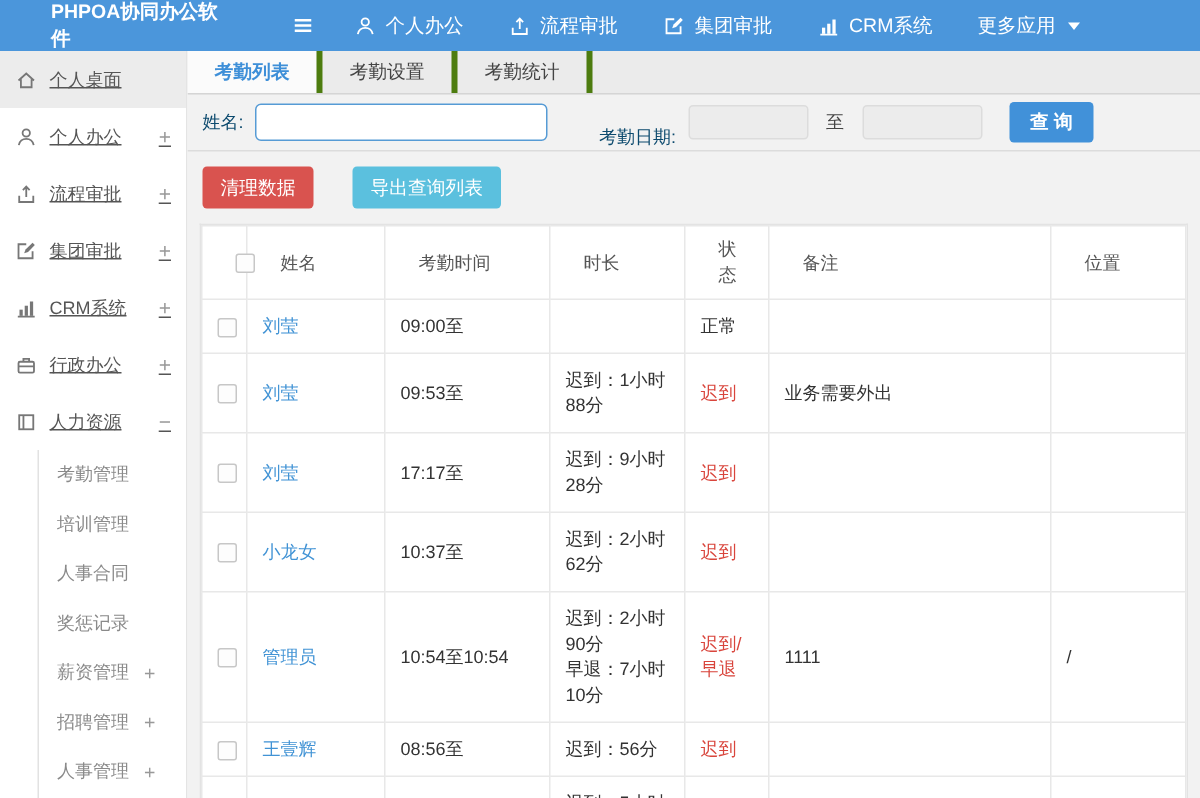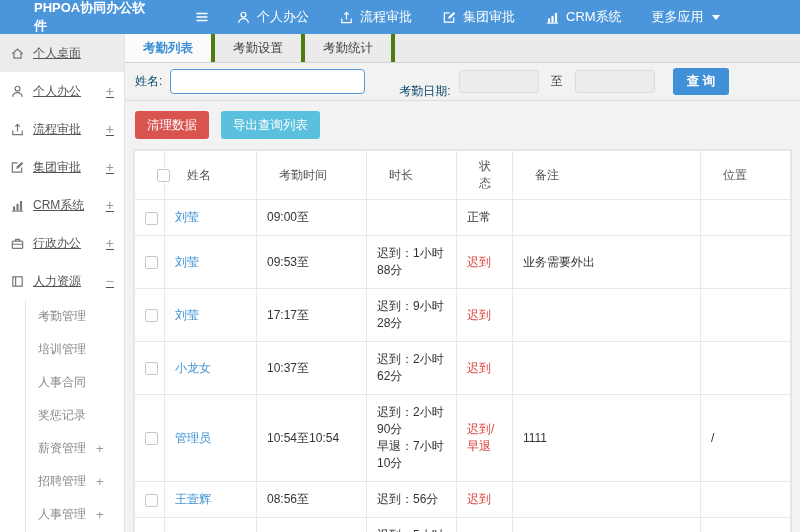--- a/index.html
+++ b/index.html
@@ -38,21 +38,21 @@
 
   .filter-row { height:38px; display:flex; align-items:center; padding:0 10px; border-bottom:1px solid #dcdcdc; flex:none; }
   .filter-row label { color:#0c4a6e; margin-right:8px; }
   .name-input { width:195px; height:25px; border:1px solid #569bd5; border-radius:4px; background:#fff; padding:0 6px; outline:none; }
   .date-label { margin-left:34px;margin-top:20px; }
   .date-input { width:80px; height:23px; border:1px solid #dcdcdc; border-radius:3px; background:#ececec; }
   .to-label { margin:0 12px; color:#444; }
   .search-btn { margin-left:18px; height:27px; padding:0 14px; background:#4191d9; color:#fff; border:none;
     border-radius:3px; cursor:pointer; font-size:12.5px; font-weight:bold; }
 
-  .actions-row { padding:10px; display:flex; gap:12px; flex:none; }
+  .actions-row { padding:10px; display:flex; gap:26px; flex:none; }
   .btn { height:28px; padding:0 12px; border:none; border-radius:3px; color:#fff; cursor:pointer; font-size:12.5px; }
   .btn-clean { background:#d9534f; }
   .btn-export { background:#5bc0de; }
 
   .table-wrap { margin:0 8px; background:#fff; border:1px solid #e3e3e3; border-bottom:none; flex:1; overflow:hidden; }
   table { width:100%; border-collapse:collapse; font-size:12px; table-layout:fixed; }
   th, td { border:1px solid #e8e8e8; padding:9px 10px; text-align:left; vertical-align:middle; font-weight:normal; }
   th { color:#555; padding:7px 22px; }
   td.c-name { color:#4193d5; cursor:pointer; }
   td.c-dur { white-space:pre-line; }

